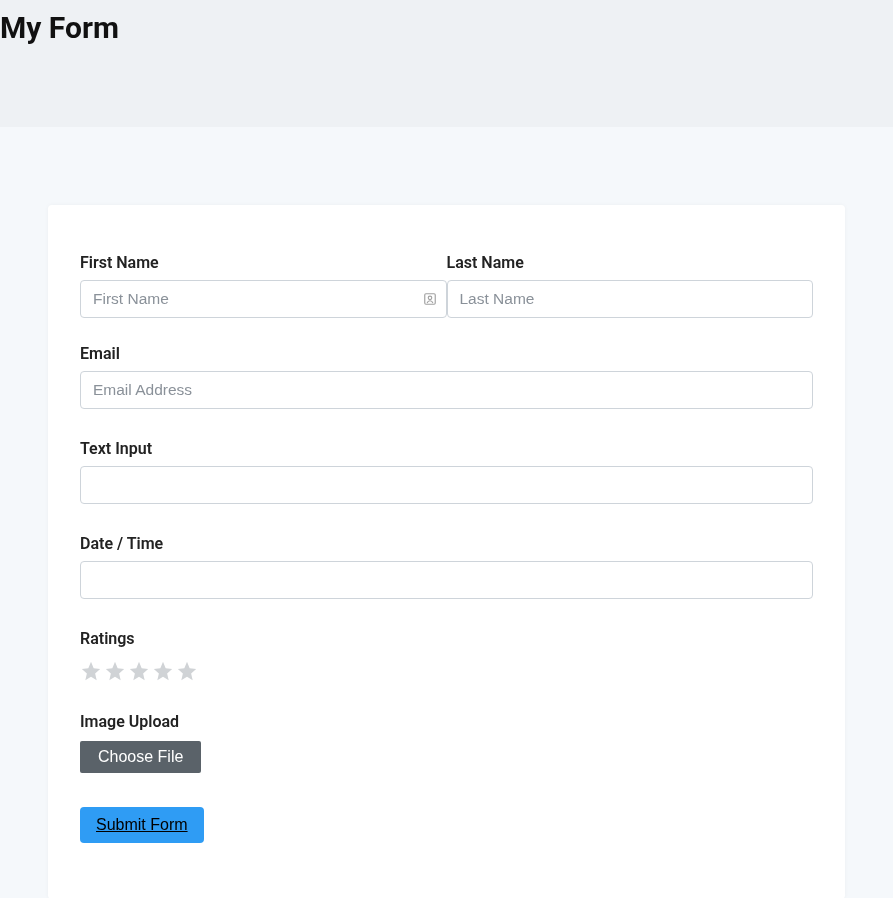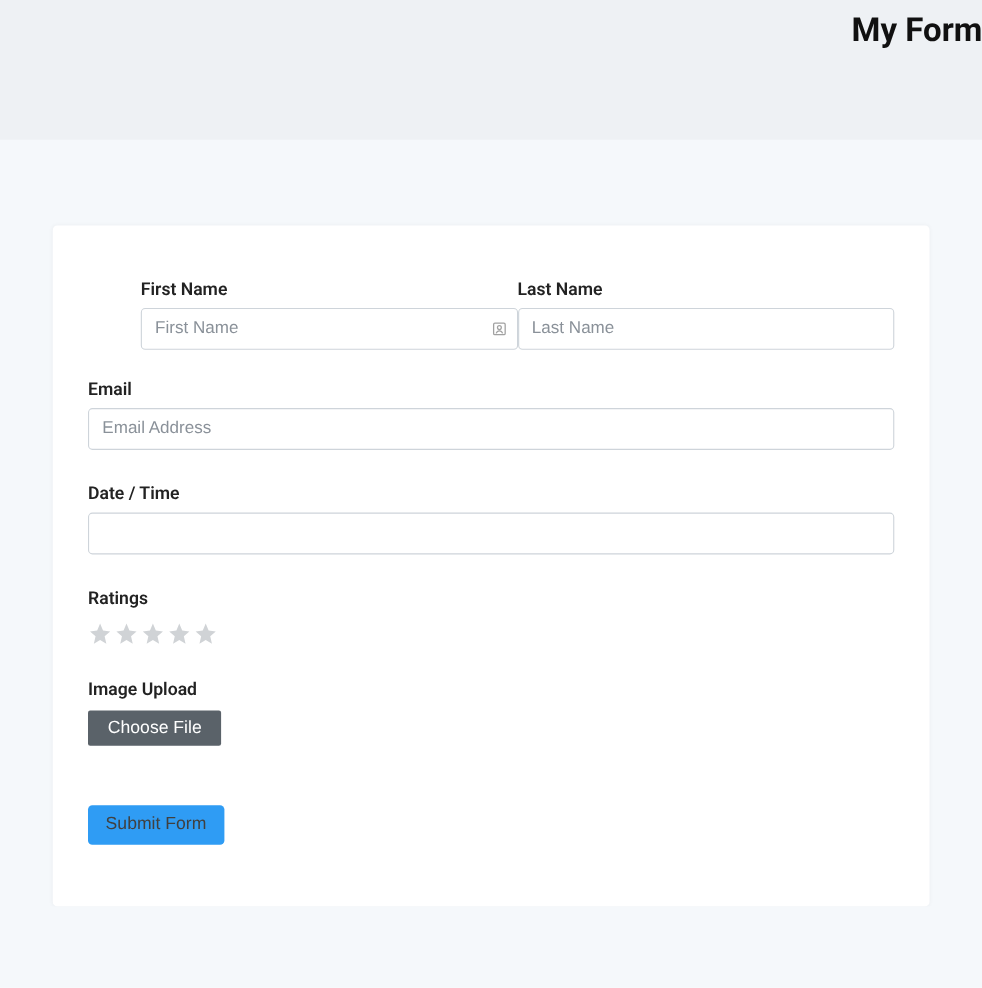--- a/index.html
+++ b/index.html
@@ -12,36 +12,35 @@
     background: #f5f8fb;
     width: 893px;
     color: #212529;
   }
   .header-band {
     background: #eef1f4;
     padding-top: 10px;
     padding-bottom: 82px;
   }
   .header-title {
-    text-align: right;
+    text-align: left;
     font-size: 30px;
     font-weight: 700;
     color: #111;
   }
   .card {
     background: #fff;
     margin: 78px 48px 0 48px;
     border-radius: 4px;
     padding: 48px 32px 56px 32px;
     box-shadow: 0 0 4px rgba(0,0,0,0.04);
   }
   .row {
     display: flex;
     margin-bottom: 26px;
-    margin-left: 48px;
   }
   .col {
     flex: 1;
   }
   .form-group {
     margin-bottom: 30px;
   }
   label.field-label {
     display: block;
     font-size: 16px;
@@ -82,28 +81,29 @@
     gap: 2px;
   }
   .star {
     width: 22px;
     height: 22px;
     fill: #d0d3d6;
     cursor: pointer;
   }
   .btn-submit {
     display: inline-block;
-    margin-top: 24px;
+    margin-top: 4px;
     background: #2f9cf4;
-    color: #404040;
+    color: #000000;
     font-size: 16px;
     padding: 9px 16px;
     border: none;
     border-radius: 4px;
     cursor: pointer;
+    text-decoration: underline;
   }
   .contact-icon {
     position: absolute;
     right: 10px;
     top: 50%;
     transform: translateY(-50%);
     width: 14px;
     height: 14px;
     opacity: 0.55;
     pointer-events: none;
@@ -137,20 +137,24 @@
       <label class="field-label">Last Name</label>
       <input type="text" class="form-control tall" placeholder="Last Name" style="">
     </div>
   </div>
 
   <div class="form-group">
     <label class="field-label">Email</label>
     <input type="text" class="form-control tall" placeholder="Email Address" style="">
   </div>
 
+  <div class="form-group">
+    <label class="field-label">Text Input</label>
+    <input type="text" class="form-control tall" style="">
+  </div>
 
   <div class="form-group">
     <label class="field-label">Date / Time</label>
     <input type="text" class="form-control tall" style="">
   </div>
 
   <div class="form-group">
     <label class="field-label">Ratings</label>
     <div class="stars">
       <svg class="star" viewBox="0 0 24 24">

